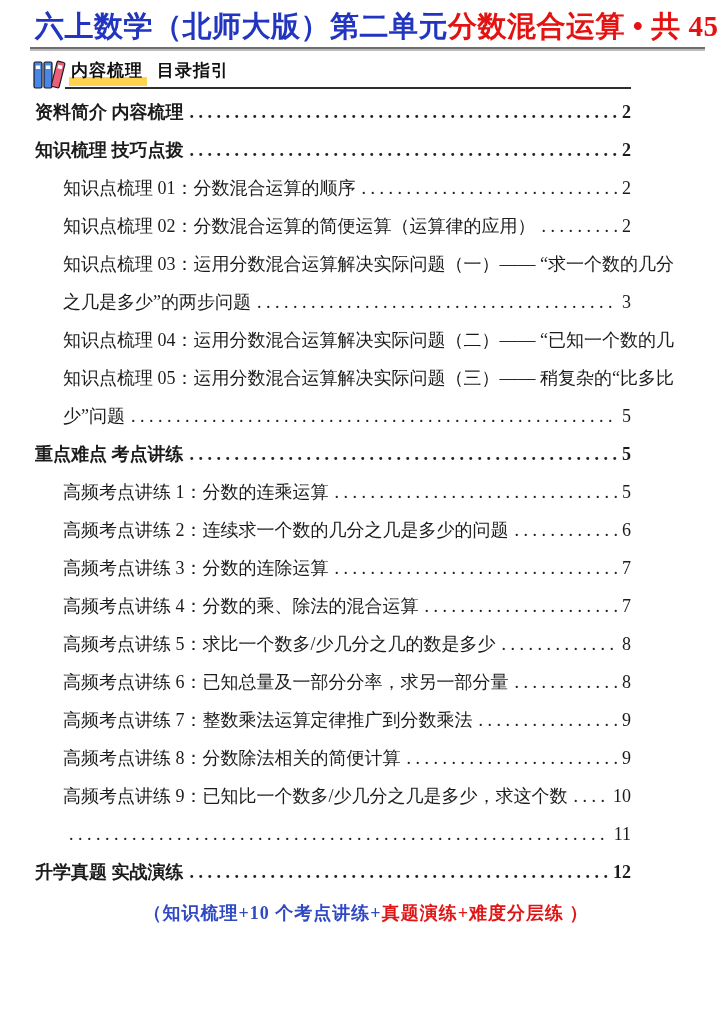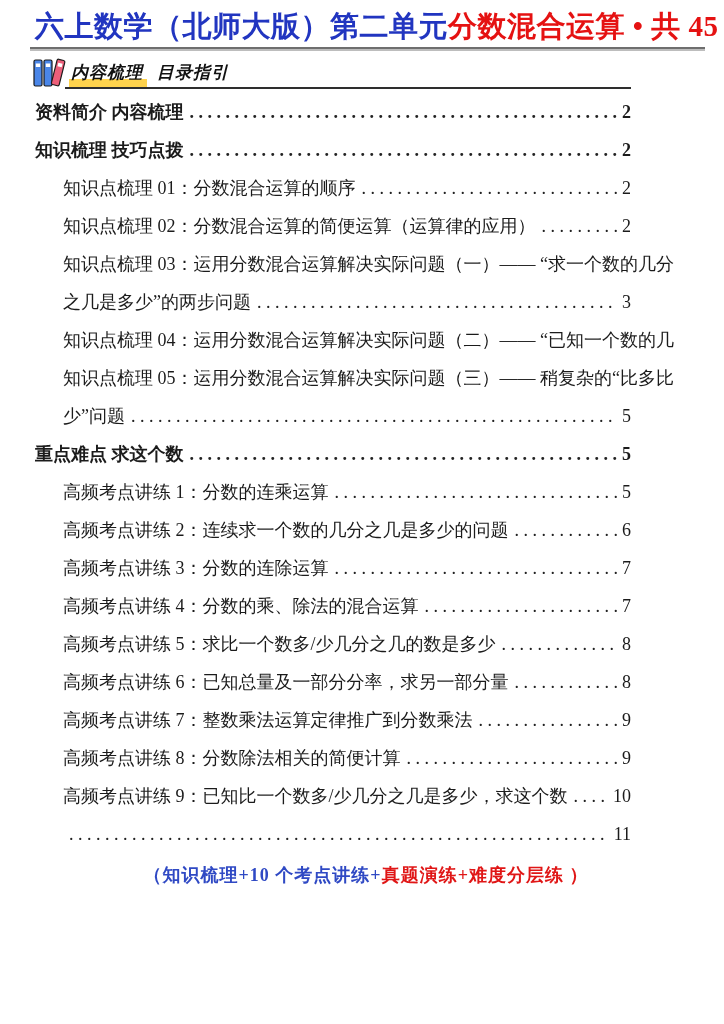--- a/index.html
+++ b/index.html
@@ -17,21 +17,21 @@
   .t-blue { color:#2135c0;margin-top:16px; }
   .t-red  { color:#e51212; }
   .title-rule {
     height:4px; margin:3px -8px 0 -5px;
     background:linear-gradient(180deg,#6e6e6e 0%,#6e6e6e 55%,#bdbdbd 55%,#bdbdbd 100%);
   }
 
   
   .section-header {
     position:relative; height:30px; margin-top:8px;
-    display:flex; align-items:center;font-style:italic;
+    display:flex; align-items:flex-start;
   }
   .section-header::after {
     content:""; position:absolute; left:30px; right:66px; bottom:0;
     height:2px; background:#2e2e2e;
   }
   .books-icon { margin-left:-2px; flex:0 0 auto; }
   .sh-text-wrap { position:relative; margin-left:4px; padding-bottom:3px; }
   .sh-highlight {
     position:absolute; left:-2px; bottom:-1px; width:78px; height:9px;
     background:#ffd34d; z-index:0;
@@ -148,21 +148,21 @@
           <span class="toc-text">知识点梳理 05：运用分数混合运算解决实际问题（三）—— 稍复杂的“比多比</span>
         </div>
         <div class="toc-line indent1">
           <span class="toc-text">少”问题</span>
           <span class="leader"></span>
           <span class="pagenum">5</span>
         </div>
       </div>
       <div class="toc-entry">
         <div class="toc-line bold">
-          <span class="toc-text">重点难点 求这个数</span>
+          <span class="toc-text">重点难点 考点讲练</span>
           <span class="leader"></span>
           <span class="pagenum">5</span>
         </div>
       </div>
       <div class="toc-entry">
         <div class="toc-line indent1">
           <span class="toc-text">高频考点讲练 1：分数的连乘运算</span>
           <span class="leader"></span>
           <span class="pagenum">5</span>
         </div>
@@ -223,17 +223,24 @@
           <span class="pagenum">10</span>
         </div>
       </div>
       <div class="toc-entry">
         <div class="toc-line indent1">
           <span class="toc-text"></span>
           <span class="leader"></span>
           <span class="pagenum">11</span>
         </div>
       </div>
+      <div class="toc-entry">
+        <div class="toc-line bold">
+          <span class="toc-text">升学真题 实战演练</span>
+          <span class="leader"></span>
+          <span class="pagenum">12</span>
+        </div>
+      </div>
     </div>
 
   <div class="footer"><span class="f-blue">（知识梳理+10 个考点讲练+</span><span class="f-red">真题演练+难度分层练 ）</span></div>
 
 </div>
 
 </body></html>

